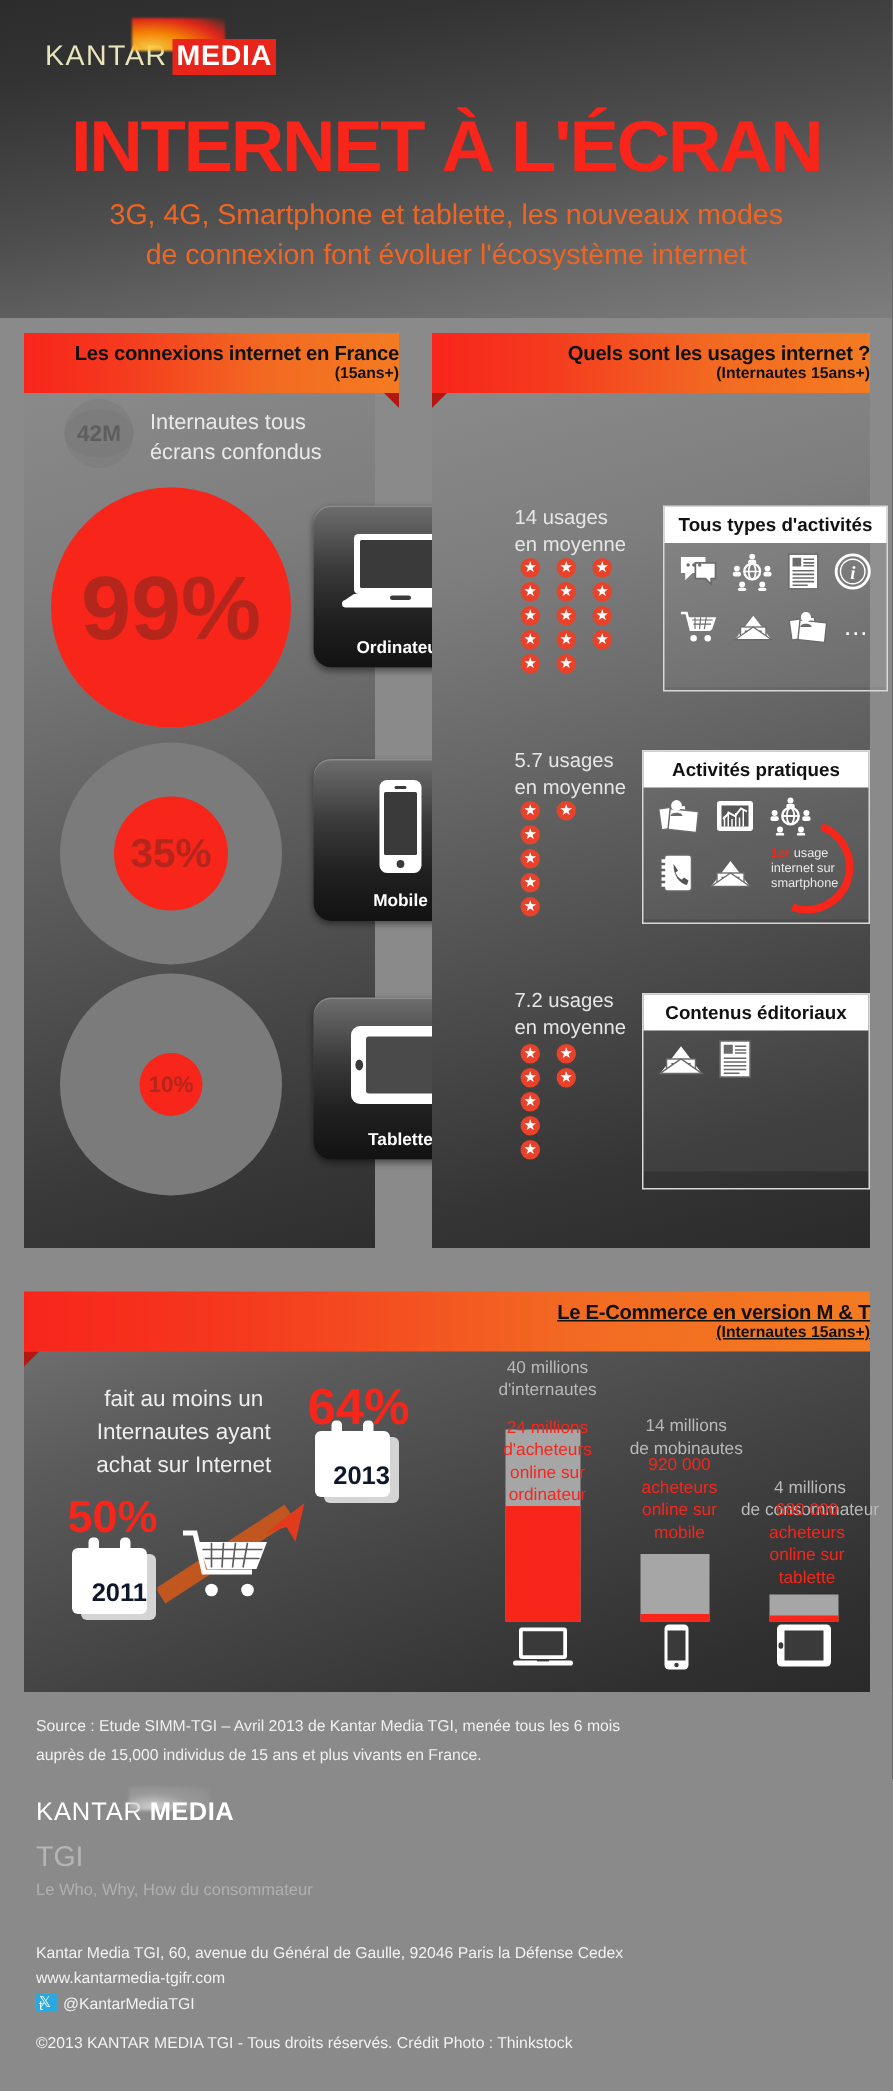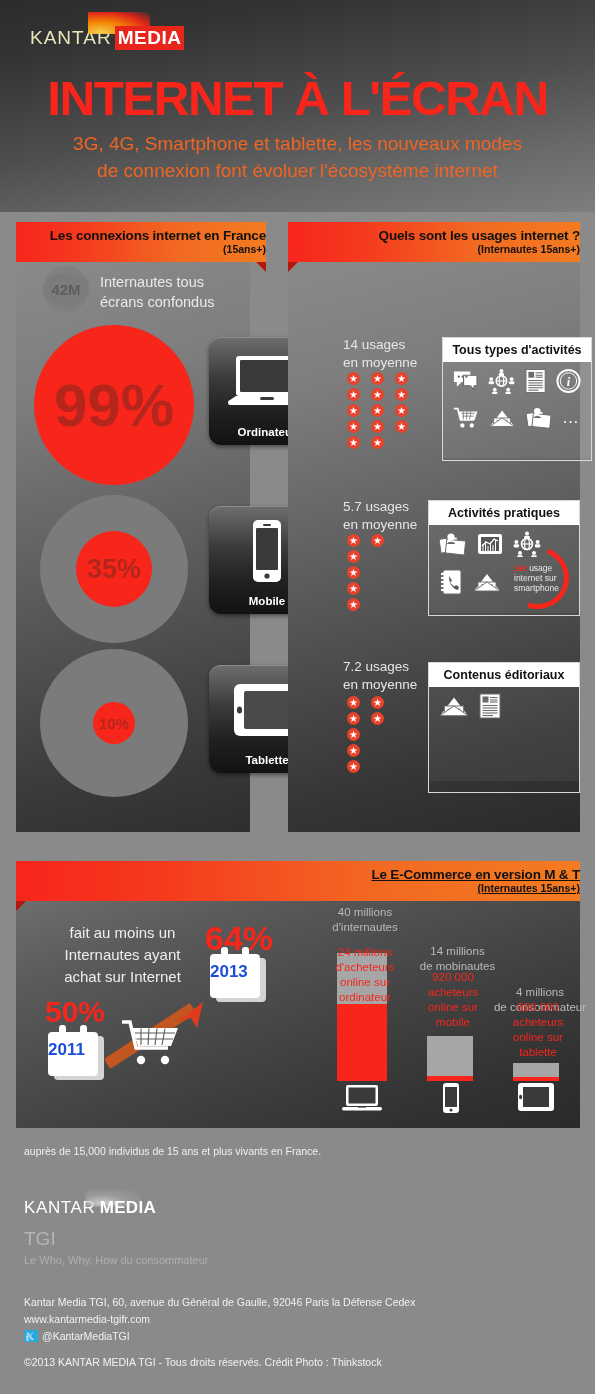--- a/index.html
+++ b/index.html
@@ -137,22 +137,22 @@
     position: absolute; left: 16px; top: 900px; width: 564px; height: 228px;
     background: linear-gradient(160deg, #6e6e6e 0%, #5b5b5b 20%, #434343 55%, #303030 85%, #2a2a2a 100%);
   }
   .ecom-lead {
     position: absolute; left: 35px; top: 922px; width: 175px;
     color: #eee; font-size: 15px; line-height: 22px; text-align: center;
   }
   .pct-big { position: absolute; color: #f8251b; font-size: 30px; font-weight: 700; }
   .cal {
     position: absolute; width: 50px; height: 44px; background: #fff; border-radius: 4px;
-    color: #1d4ed8; font-size: 17px; font-weight: 700;
-    display: flex; align-items: flex-end; justify-content: flex-start; padding-bottom: 16px;
+    color: #0f172a; font-size: 17px; font-weight: 700;
+    display: flex; align-items: flex-end; justify-content: flex-end; padding-bottom: 4px;
   }
   .cal::before, .cal::after {
     content: ""; position: absolute; top: -7px; width: 7px; height: 13px;
     background: #fff; border-radius: 3px;
   }
   .cal::before { left: 11px; } .cal::after { right: 11px; }
   .cal-shadow {
     position: absolute; width: 50px; height: 44px; background: #d4d4d4; border-radius: 4px;
   }
   .bar-col { position: absolute; }
@@ -636,20 +636,21 @@
   <div style="position:absolute; left:517px; top:1082px;">
     <svg width="38" height="30" viewBox="0 0 38 30">
       <rect x="1" y="1" width="36" height="28" rx="3" fill="#fff"></rect>
       <rect x="6" y="5" width="26" height="20" fill="#3a3a3a"></rect>
       <ellipse cx="3.6" cy="15" rx="1.6" ry="2.2" fill="#3a3a3a"></ellipse>
     </svg>
   </div>
 
   <div class="footer"></div>
   <div class="src">
+    <div>Source : Etude SIMM-TGI – Avril 2013 de Kantar Media TGI, menée tous les 6 mois</div>
     <div>auprès de 15,000 individus de 15 ans et plus vivants en France.</div>
   </div>
   <div class="f-logo">
     <span style="position:relative; white-space:nowrap;">
       <span class="f-flame"></span>
       <span class="f-kantar">KANTAR</span>
       <span class="f-media">MEDIA</span>
     </span>
   </div>
   <div class="f-tgi">TGI</div>

